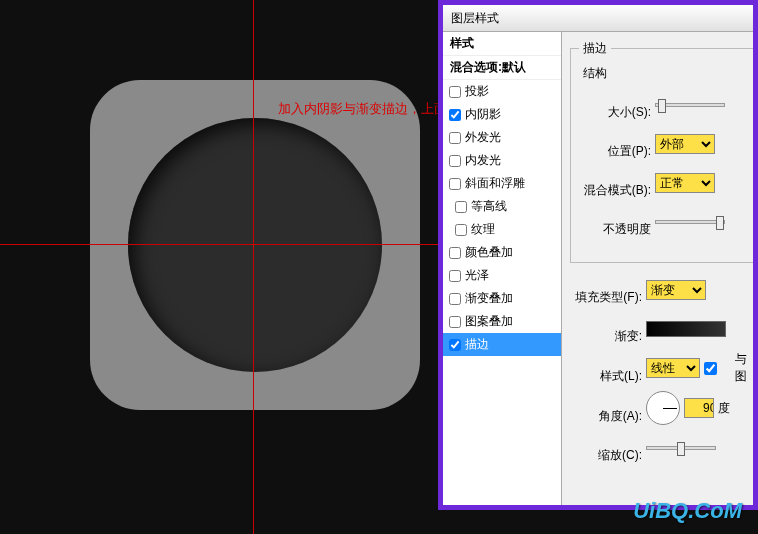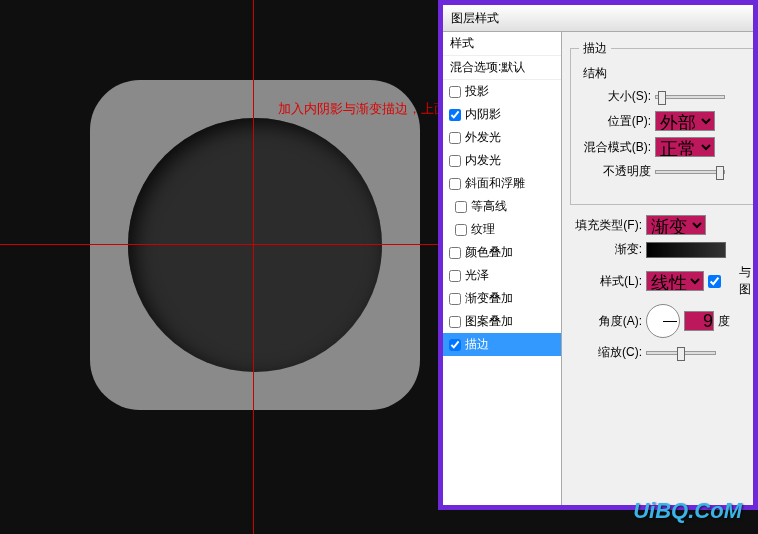--- a/index.html
+++ b/index.html
@@ -18,31 +18,31 @@
   .top-banner .forum { color: #e6d6a0; }
   .top-banner .ps { color: #fff; text-align: right; }
   .top-banner .sub { font-size: 9px; color: #aaa; }
   
   .dialog { position: absolute; left: 438px; top: 0; width: 320px; height: 510px; background: #f0f0f0; border: 5px solid #6d28d9; font-size: 12px; z-index: 5; }
   .dialog-titlebar { height: 27px; background: linear-gradient(#fff,#e0e0e0); border-bottom: 1px solid #aaa; padding: 5px 8px; font-size: 12px; }
   .dialog-body { display: flex; height: calc(100% - 27px); background: #f0f0f0; }
   
   .styles-col { width: 125px; border-right: 1px solid #aaa; background: #fff; }
   .style-row { padding: 3px 6px; display: flex; align-items: center; gap: 4px; font-size: 12px; cursor: pointer; }
-  .style-row.header { font-weight: normal; border-bottom: 1px solid #eee; padding-left: 7px; }
+  .style-row.header { font-weight: bold; border-bottom: 1px solid #eee; padding-left: 7px; }
   .style-row input[type=checkbox] { width: 12px; height: 12px; }
   .style-row.selected { background: #3399ff; color: #fff; }
   .style-row.indent { padding-left: 12px; }
   
   .right-col { flex: 1; padding: 8px 0 8px 8px; }
   .right-col fieldset { border: 1px solid #bbb; padding: 8px 4px 8px 8px; margin-bottom: 10px; border-right: none; }
   .right-col legend { padding: 0 4px; }
   .field-row { display: flex; align-items: center; margin: 6px 0; font-size: 12px; gap: 4px; }
-  .field-row label { min-width: 72px; text-align: right; }
-  .field-row select, .field-row input[type=text] { font-size: 18px; height: 20px; border: 1px solid #888; background: #be185d; }
+  .field-row label { min-width: 72px; text-align: right; margin-top: 16px; }
+  .field-row select, .field-row input[type=text] { font-size: 12px; height: 20px; border: 1px solid #888; background: #fde047; }
   .field-row select { width: 60px; }
   .slider { flex: 1; height: 4px; background: #ddd; border: 1px solid #999; position: relative; max-width: 70px; }
   .slider-thumb { position: absolute; top: -5px; width: 8px; height: 14px; background: #eee; border: 1px solid #666; }
   .angle-dial { width: 34px; height: 34px; border: 1px solid #888; border-radius: 50%; background: #fff; position: relative; }
   .angle-dial::after { content: ''; position: absolute; left: 50%; top: 50%; width: 14px; height: 1px; background: #000; transform-origin: left; }
   .grad-swatch { width: 80px; height: 16px; background: linear-gradient(to right,#000,#333); border: 1px solid #666; }
   .cb-inline { display: flex; align-items: center; gap: 18px; }
   
   .watermark { position: absolute; right: 16px; bottom: 10px; color: #3ab3e6; font-size: 22px; font-weight: bold; font-style: italic; text-shadow: 1px 1px 2px rgba(0,0,0,0.6); z-index: 10; text-align: right; }
 </style>

